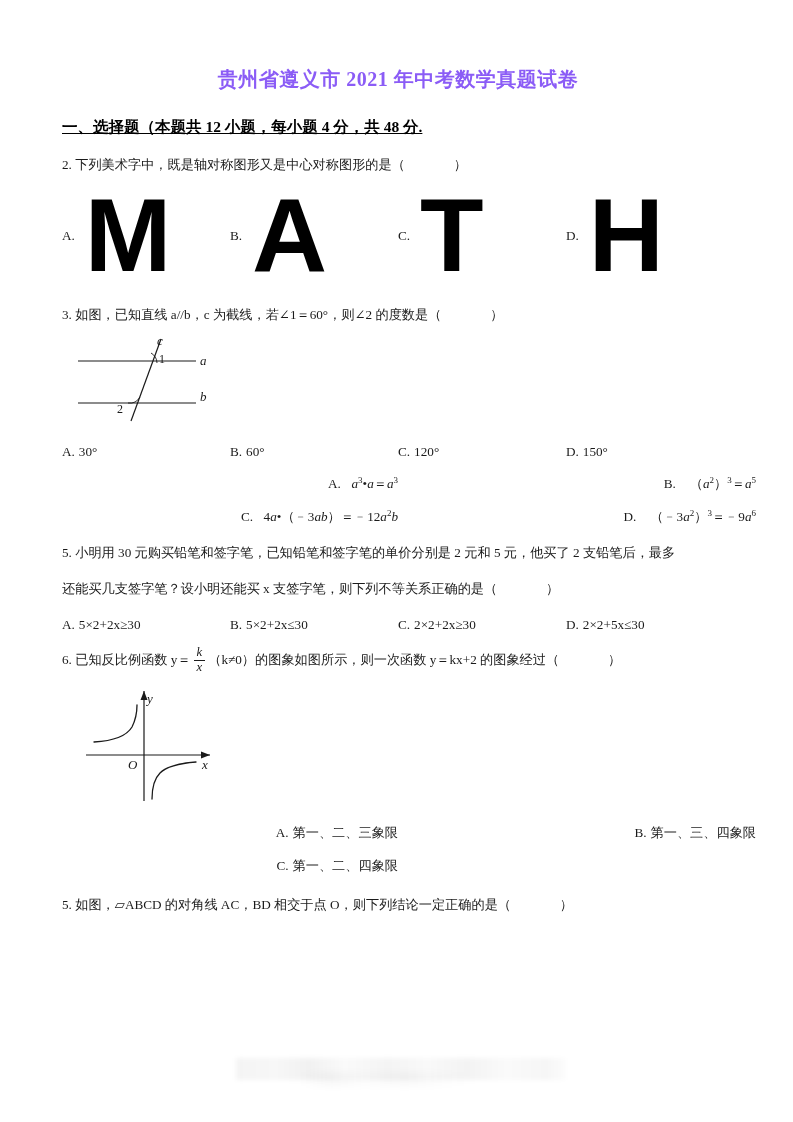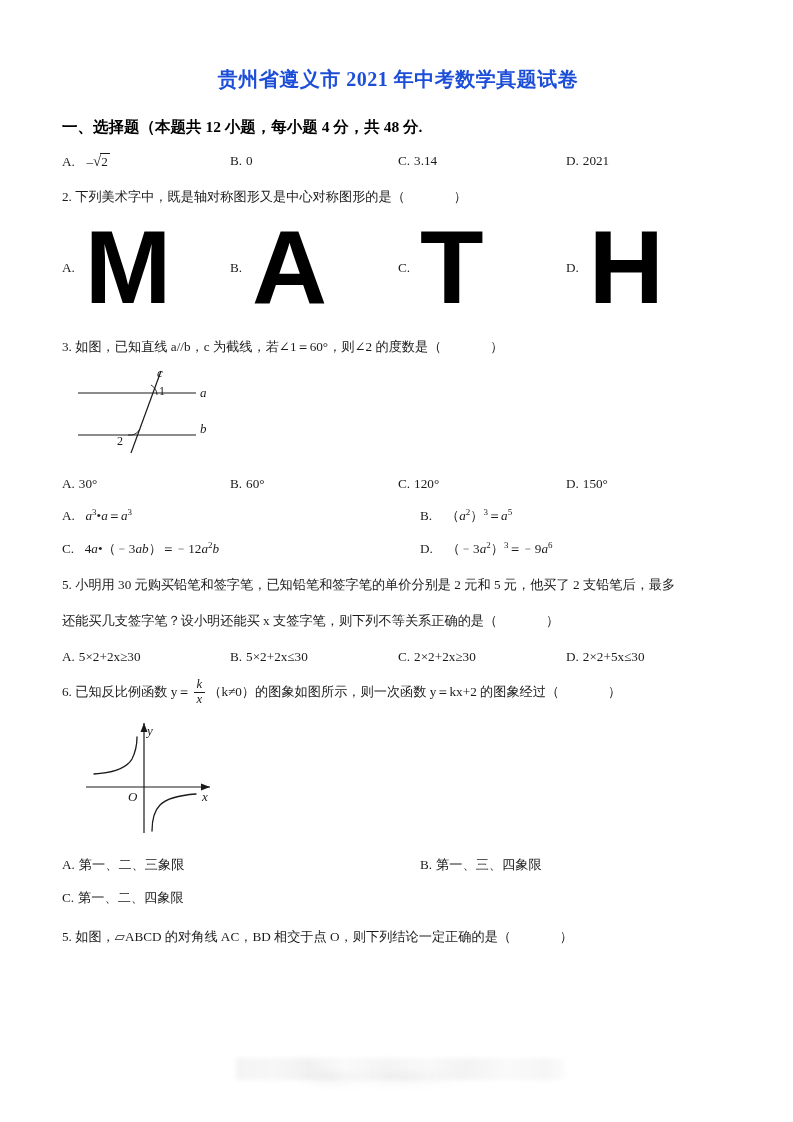--- a/index.html
+++ b/index.html
@@ -28,29 +28,30 @@
   }
 
   
   .doc-title {
     text-align: center;
     font-size: 20px;
     font-weight: bold;
     letter-spacing: 0.5px;
     margin: 0;
     padding-top: 66px;
-    color: #1d4ed8;
+    color: #8b5cf6;
   }
 
   
   .section-heading {
     font-size: 15.5px;
     font-weight: bold;
     margin-top: 24px;
     color: #000;
+    text-decoration: underline;
   }
 
   
   .q-stem {
     font-size: 13.2px;
     line-height: 1.95;
     margin-top: 14px;
     color: #1a1a1a;
   }
   .q-stem.tight { margin-top: 13px; }
@@ -62,20 +63,21 @@
     display: flex;
     font-size: 13.2px;
     margin-top: 15px;
     color: #1a1a1a;
   }
   .opt-row > .opt {
     flex: 0 0 25%;
   }
   .opt-row.halves > .opt {
     flex: 0 0 50%;
+    text-align: right;
   }
   .opt-row.halves > .opt:nth-child(2) {
     padding-left: 22px;
   }
 
   .opt-label { margin-right: 4px; }
 
   
   i, .mv { font-style: italic; }
   sup { font-size: 0.68em; vertical-align: super; line-height: 0; }
@@ -193,35 +195,20 @@
 <body>
 
 <div class="page">
   <div class="content">
 
     <h1 class="doc-title">贵州省遵义市 2021 年中考数学真题试卷</h1>
 
     <div class="section-heading">一、选择题（本题共 12 小题，每小题 4 分，共 48 分.</div>
 
 
-    <div class="opt-row">
-      <div class="opt">
-        <span class="opt-label">A.</span>
-        &nbsp;<span class="sqrt"><span>–</span><span class="radsym">√</span><span class="radicand">2</span></span>
-      </div>
-      <div class="opt">
-        <span class="opt-label">B.</span><span>0</span>
-      </div>
-      <div class="opt">
-        <span class="opt-label">C.</span><span>3.14</span>
-      </div>
-      <div class="opt">
-        <span class="opt-label">D.</span><span>2021</span>
-      </div>
-    </div>
 
     <div class="q-stem">
       <span>2. 下列美术字中，既是轴对称图形又是中心对称图形的是（</span><span class="paren-blank">&nbsp;&nbsp;</span><span>）</span>
     </div>
 
     <div class="math-art-row">
       <div class="math-art-cell">
         <span class="opt-label">A.</span>
         <span class="art-letter">M</span>
       </div>

